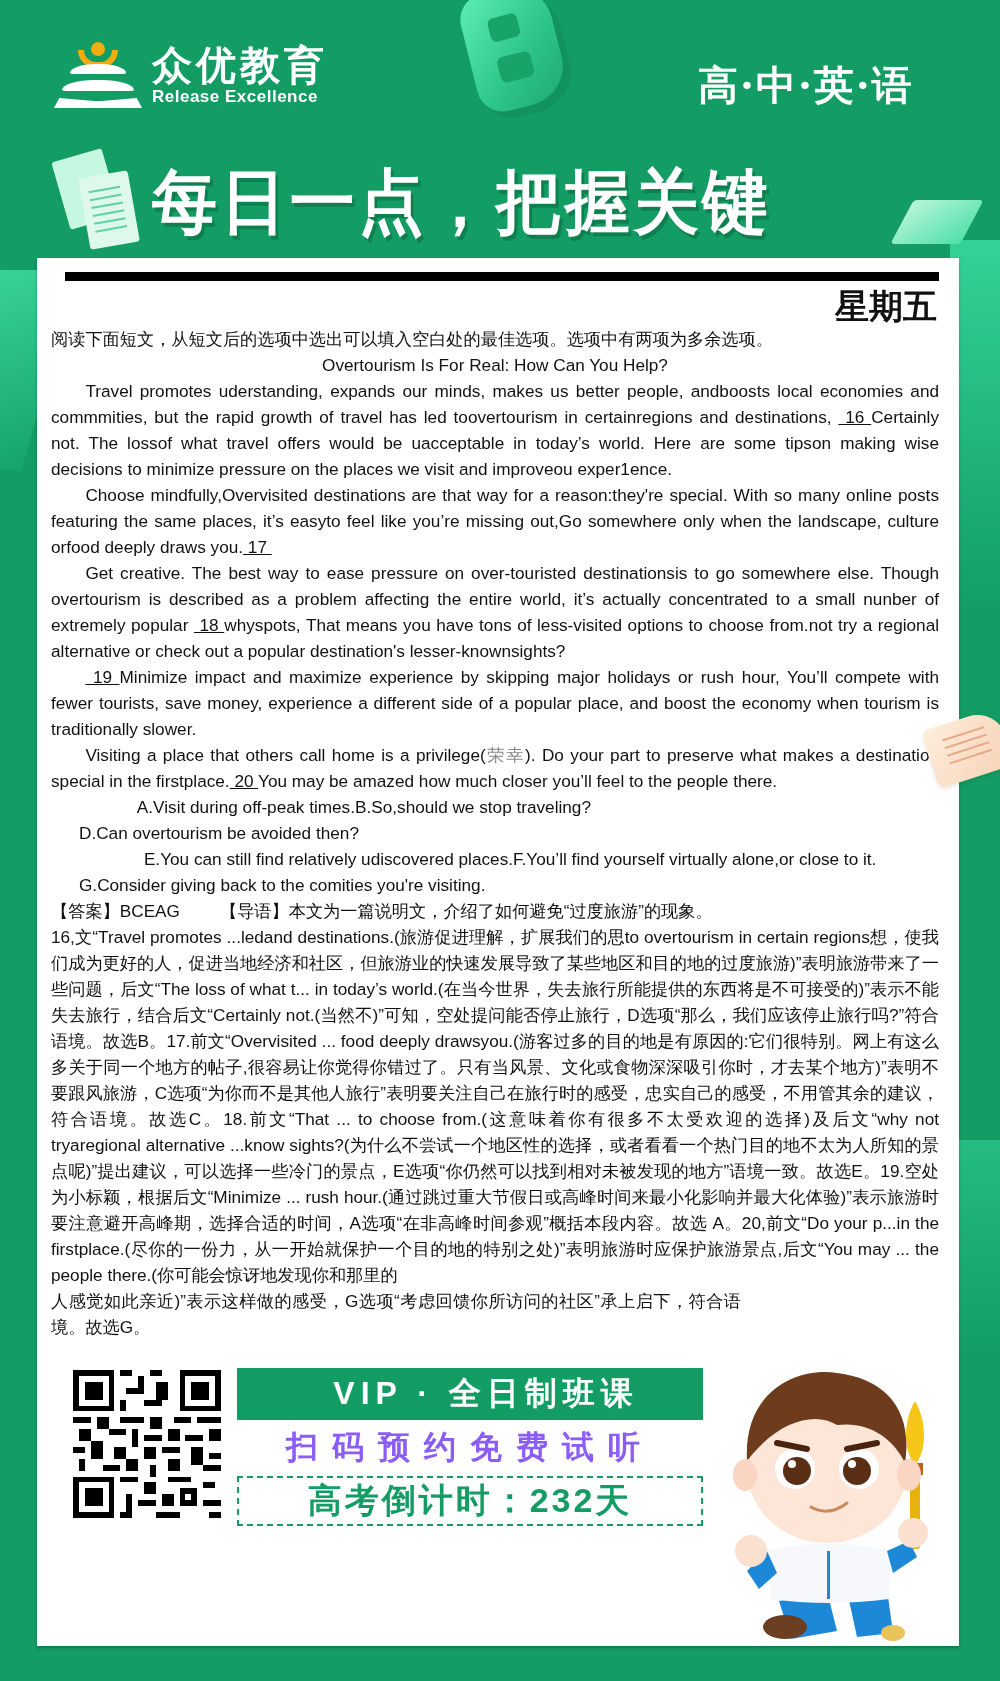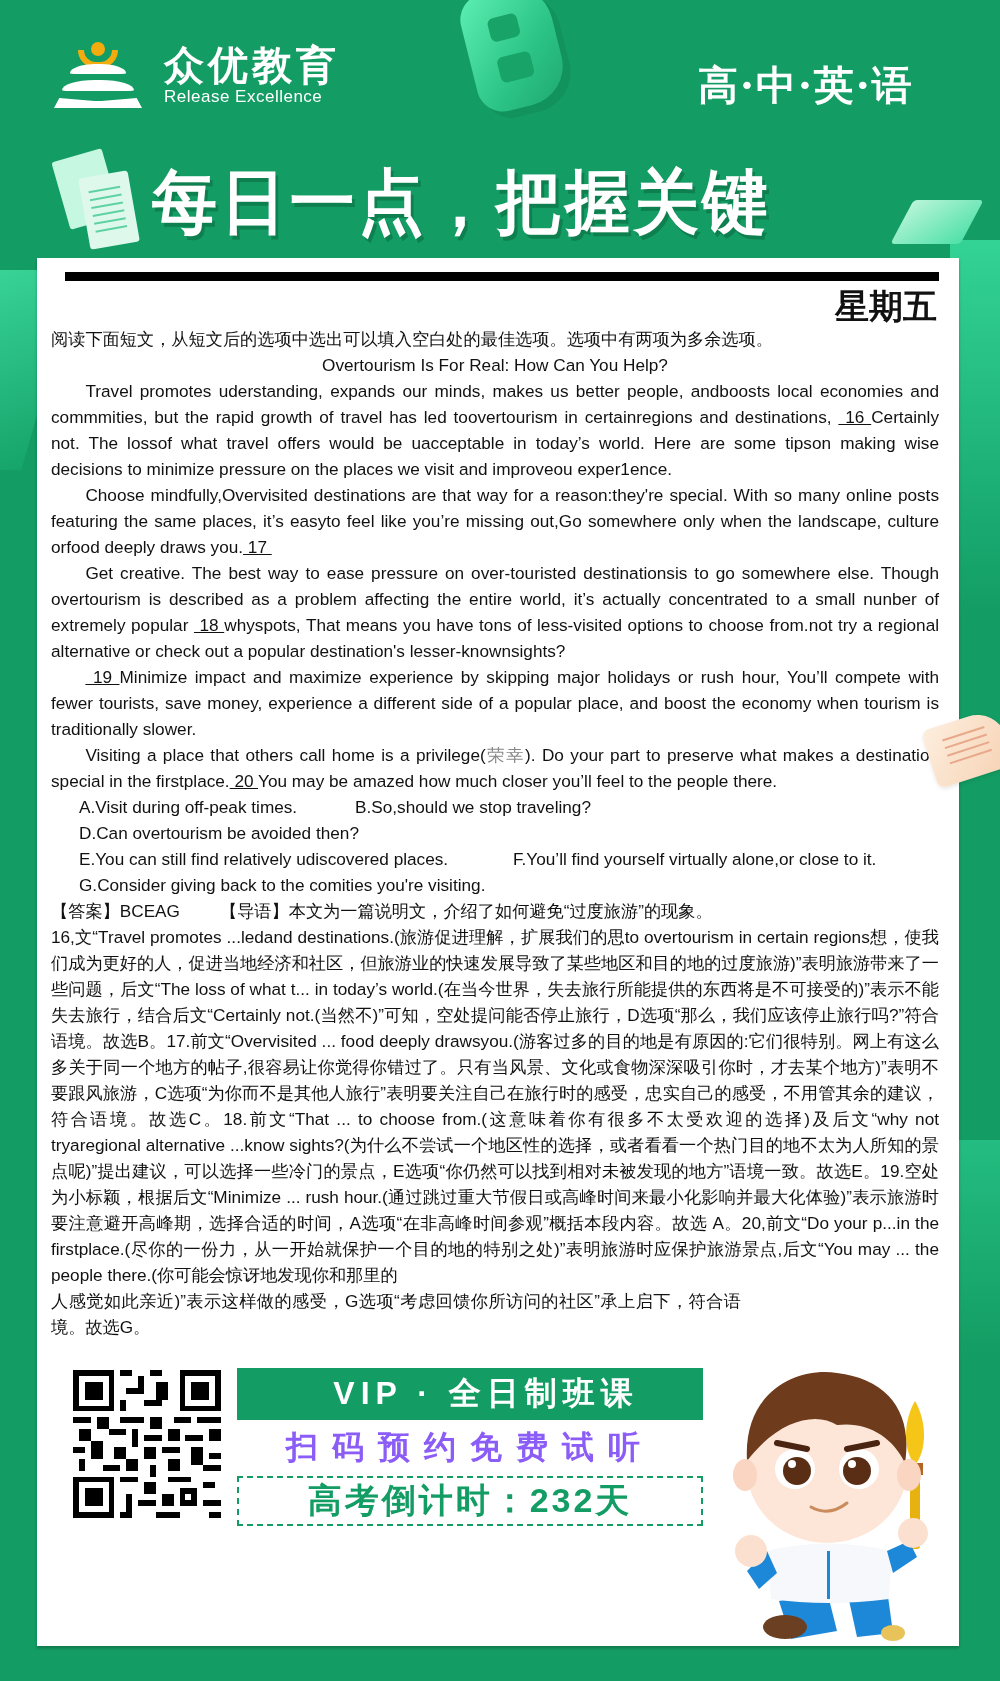--- a/index.html
+++ b/index.html
@@ -54,30 +54,30 @@
     transform: rotate(-18deg);
     border-radius: 8px 30px 8px 8px;
     box-shadow: 0 2px 4px rgba(0,0,0,.1);
   }
   .deco-paper::after {
     content: ""; position: absolute; left: 18px; top: 14px; width: 44px; height: 2px;
     background: #e7a98a; box-shadow: 0 8px 0 #e7a98a, 0 16px 0 #e7a98a, 0 24px 0 #e7a98a;
   }
 
   
-  .logo { position: absolute; left: 52px; top: 38px; display: flex; align-items: center; gap: 12px; }
+  .logo { position: absolute; left: 52px; top: 38px; display: flex; align-items: center; }
   .logo-mark { position: relative; width: 92px; height: 74px; }
   .logo-mark .sun { position: absolute; left: 39px; top: 4px; width: 14px; height: 14px; border-radius: 50%; background: #f3ac0f; }
   .logo-mark .arc1 { position: absolute; left: 26px; top: 12px; width: 40px; height: 18px; border: 6px solid #f3ac0f; border-top: none; border-radius: 0 0 24px 24px; }
   .logo-mark .arc2 { position: absolute; left: 18px; top: 26px; width: 56px; height: 10px; background: #fff; border-radius: 50% 50% 10% 10% / 100% 100% 10% 10%; }
   .logo-mark .arc3 { position: absolute; left: 10px; top: 42px; width: 72px; height: 11px; background: #fff; border-radius: 50% 50% 10% 10% / 100% 100% 10% 10%; }
   .logo-mark .book { position: absolute; left: 2px; top: 60px; width: 88px; height: 10px; background: #fff; clip-path: polygon(6% 0, 46% 30%, 54% 30%, 94% 0, 100% 100%, 0 100%); }
   .logo-text { margin-left: 8px; color: #fff; }
   .logo-text .cn { font-size: 40px; font-weight: 700; letter-spacing: 4px; line-height: 44px; }
-  .logo-text .en { font-size: 17px; font-weight: 400; letter-spacing: .5px; line-height: 20px; }
+  .logo-text .en { font-size: 17px; font-weight: 700; letter-spacing: .5px; line-height: 20px; }
 
   .subject { position: absolute; left: 698px; top: 58px; color: #fff; font-family: "DejaVu Serif", serif; font-size: 40px; font-weight: 700; letter-spacing: 2px; }
 
   .banner { position: absolute; left: 50px; top: 150px; display: flex; align-items: center; }
   .banner-doc { width: 96px; height: 106px; position: relative; }
   .banner-doc .p1 { position: absolute; left: 10px; top: 4px; width: 52px; height: 70px; background: #c6f7e0; transform: rotate(-16deg); border-radius: 3px; }
   .banner-doc .p2 { position: absolute; left: 34px; top: 24px; width: 50px; height: 72px; background: #def9ec; transform: rotate(-10deg); border-radius: 3px; }
   .banner-doc .p2::after { content: ""; position: absolute; left: 8px; top: 14px; width: 32px; height: 2px; background: #5fd2a2; box-shadow: 0 8px 0 #5fd2a2, 0 16px 0 #5fd2a2, 0 24px 0 #5fd2a2, 0 32px 0 #5fd2a2, 0 40px 0 #5fd2a2; }
   .banner-title { color: #fff; font-size: 70px; font-weight: 700; letter-spacing: 4px; margin-left: 6px; text-shadow: 3px 4px 0 #0e7f4f; font-family: "DejaVu Sans", sans-serif; transform: scaleX(.93); transform-origin: left center; }
 
@@ -90,21 +90,21 @@
   .date { position: absolute; left: 30px; top: 28px; font-family: "DejaVu Serif", serif; font-weight: 700; font-size: 34px; letter-spacing: 1px; }
   .weekday { position: absolute; right: 22px; top: 26px; font-family: "DejaVu Serif", serif; font-weight: 700; font-size: 34px; }
 
   .content { position: absolute; left: 14px; top: 68px; width: 888px; font-size: 17.2px; line-height: 26px; color: #111; }
   .content p { text-align: justify; }
   .content .instr { text-align: left; }
   .content .title { text-align: center; }
   .indent { text-indent: 2em; }
   .blank { text-decoration: underline; white-space: pre; }
   .gloss { color: #888; }
-  .opt-row { display: flex; padding-left: 28px; }
+  .opt-row { display: flex; padding-left: 28px; text-align: right; }
   .opt-row span { display: inline-block; }
   .exp { text-align: justify; }
   .exp.narrow { width: 690px; }
 
   
   .qr { position: absolute; left: 36px; top: 1112px; width: 148px; height: 148px; background: #fff; }
   .qr svg { width: 100%; height: 100%; }
   .promo-green { position: absolute; left: 200px; top: 1110px; width: 466px; height: 52px; background: #139c63; color: #fff; font-size: 32px; font-weight: 700; letter-spacing: 6px; display: flex; align-items: center; justify-content: center; padding-left: 32px; }
   .promo-scan { position: absolute; left: 200px; top: 1166px; width: 466px; height: 48px; display: flex; align-items: center; justify-content: center; font-size: 32px; font-weight: 700; letter-spacing: 14px; color: #8b5cf6; }
   .promo-count { position: absolute; left: 200px; top: 1218px; width: 466px; height: 50px; border: 2px dashed #139c63; display: flex; align-items: center; justify-content: center; color: #139c63; font-size: 34px; font-weight: 700; letter-spacing: 3px; }

